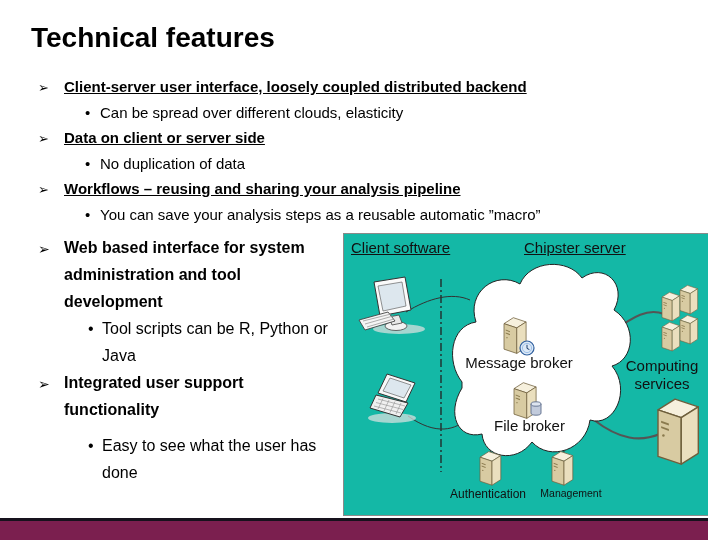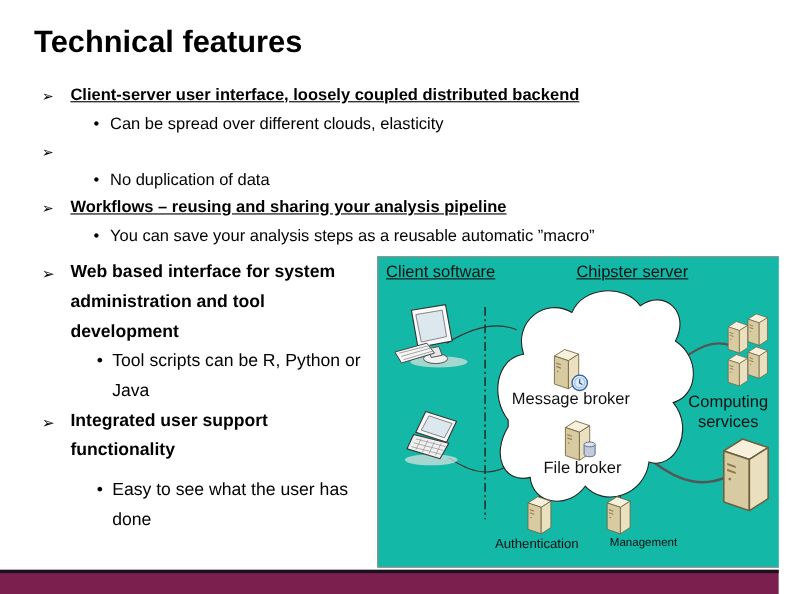--- a/index.html
+++ b/index.html
@@ -30,21 +30,21 @@
   .diagram { position:absolute; left:343px; top:233px; width:369px; height:281px;
              border:1px solid #8a8a8a; background:#14b8a6; }
   .diagram svg { position:absolute; left:0; top:0; }
   .dlabel { position:absolute; font-size:15px; color:#111; }
   .dl-client  { left:7px;  top:5px;  text-decoration:underline; }
   .dl-server  { left:180px; top:5px; text-decoration:underline; }
   .dl-msg     { left:95px;  top:120px; width:160px; text-align:center; }
   .dl-file    { left:108px; top:183px; width:155px; text-align:center; }
   .dl-comp    { left:268px; top:123px; width:100px; text-align:center; line-height:18px; white-space:pre-line; }
   .dl-auth    { left:95px;  top:253px; width:98px; text-align:center; font-size:12px; }
-  .dl-mgmt    { left:195px; top:253px; width:92px; text-align:center; font-size:10.5px; }
+  .dl-mgmt    { left:181px; top:253px; width:92px; text-align:center; font-size:10.5px; }
 
   
   .footer { position:absolute; left:0; right:0; bottom:0; height:19px;
             background:#7b1f4f; border-top:3px solid #17121d; }
 </style>
 </head>
 <body>
 
 <div class="slide">
 
@@ -54,20 +54,21 @@
     <div class="b-row">
       <span class="b-glyph">➢</span>
       <span class="b-label">Client-server user interface, loosely coupled distributed backend</span>
     </div>
     <div class="s-row">
       <span class="s-glyph">•</span>
       <span>Can be spread over different clouds, elasticity</span>
     </div>
     <div class="b-row">
       <span class="b-glyph">➢</span>
+      <span class="b-label">Data on client or server side</span>
     </div>
     <div class="s-row">
       <span class="s-glyph">•</span>
       <span>No duplication of data</span>
     </div>
     <div class="b-row">
       <span class="b-glyph">➢</span>
       <span class="b-label">Workflows – reusing and sharing your analysis pipeline</span>
     </div>
     <div class="s-row">

